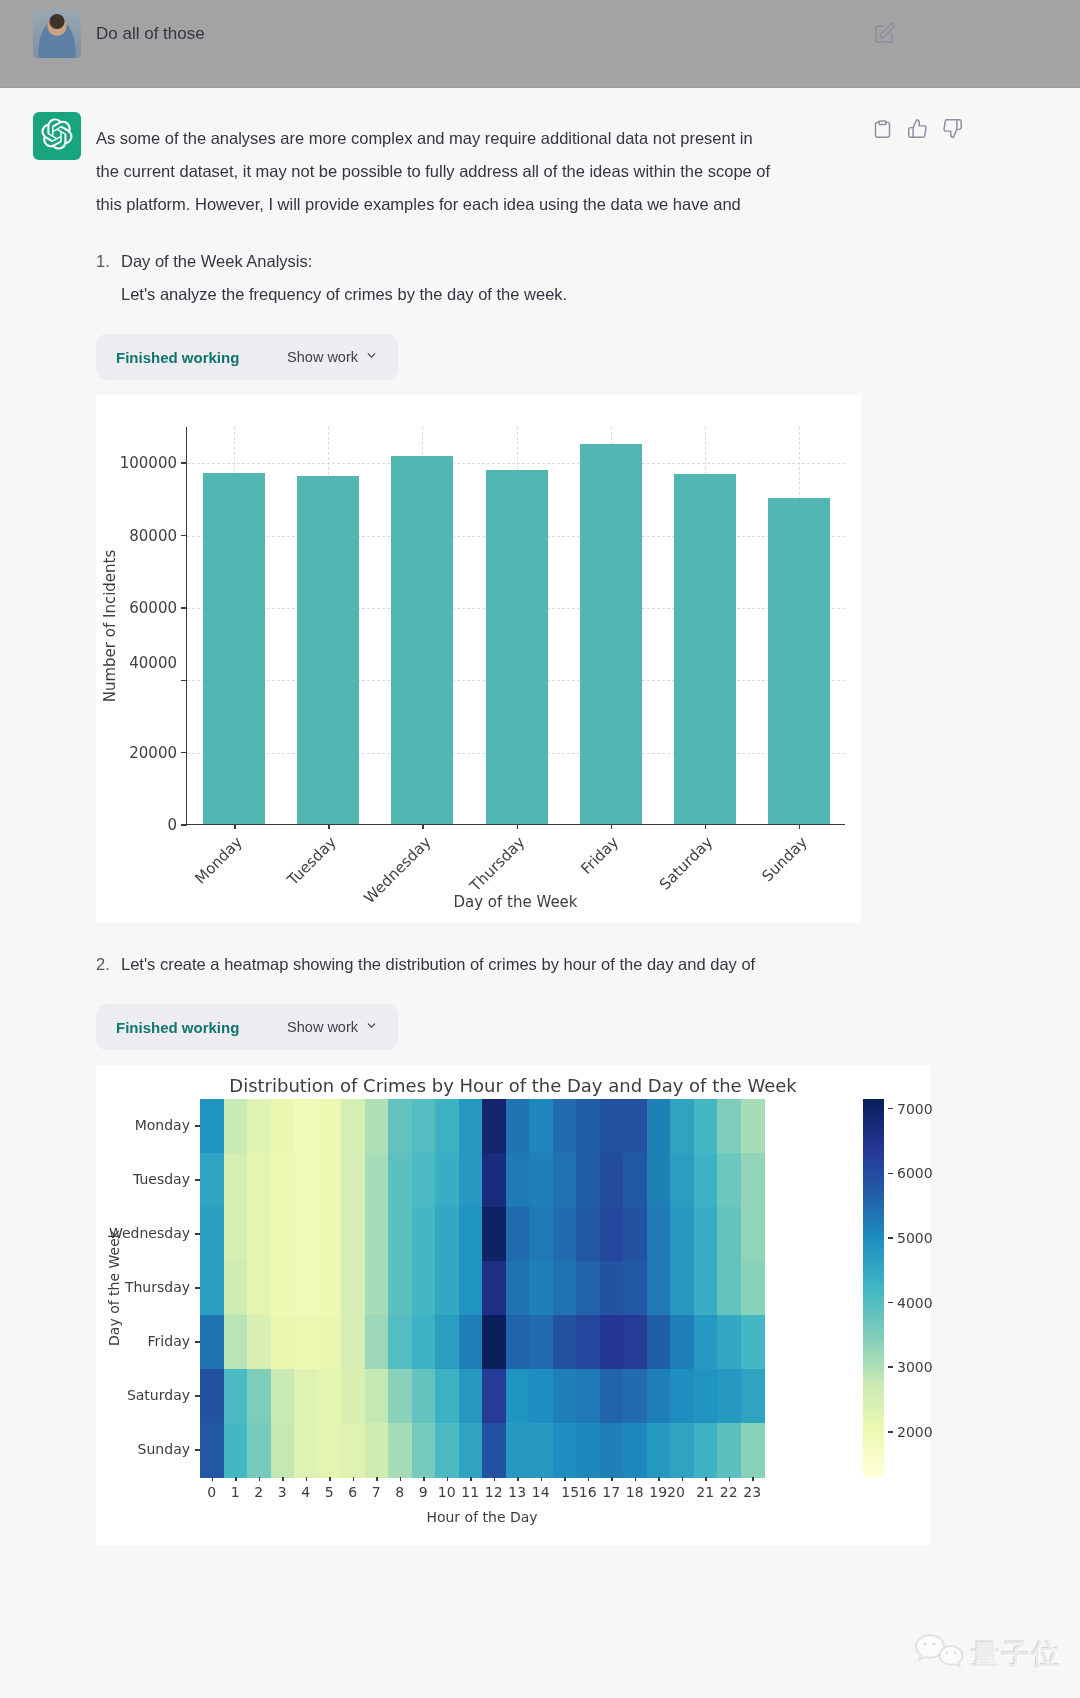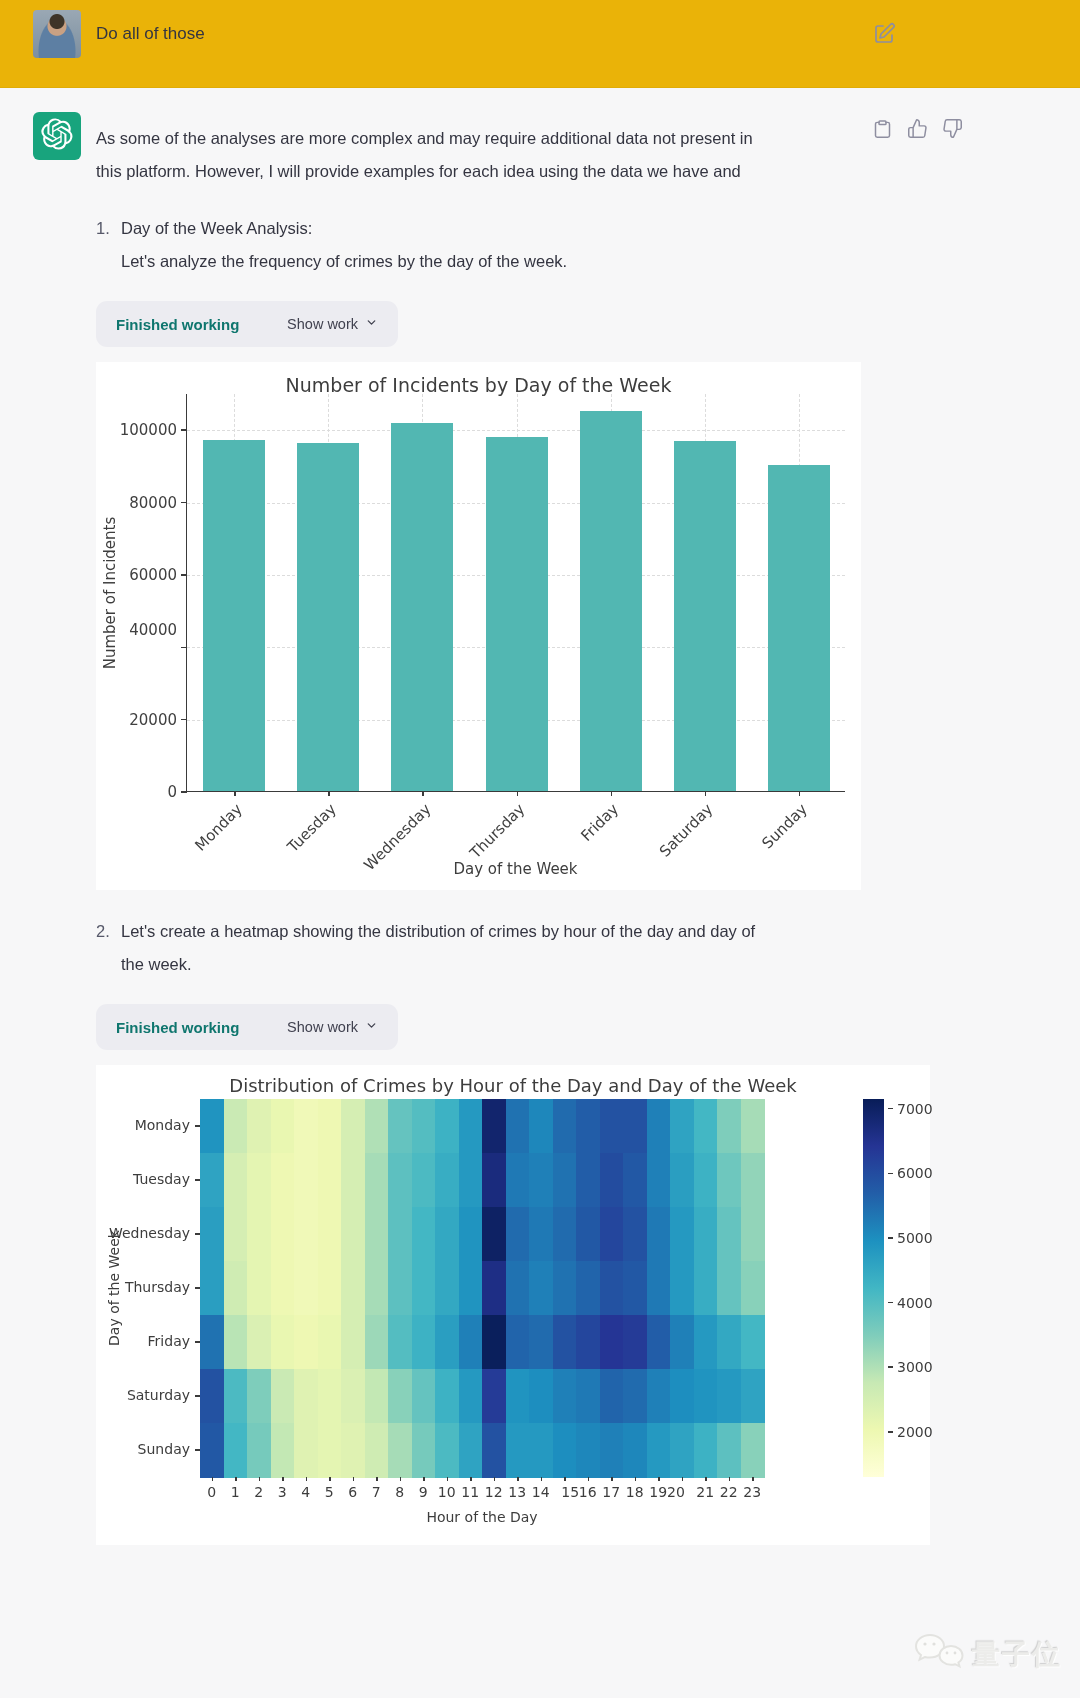--- a/index.html
+++ b/index.html
@@ -7,21 +7,21 @@
   body {
     height:1698px;
     background:#f7f7f8;
     font-family:"Liberation Sans", sans-serif;
     color:#343541;
     overflow:hidden;
     position:relative;
   }
   
   .header {
-    height:88px; background:#eab308; position:relative;
+    height:88px; background:#a3a3a3; position:relative;
     border-bottom:1px solid rgba(0,0,0,0.04);
   }
   .user-avatar {
     position:absolute; left:33px; top:10px; width:48px; height:48px; border-radius:4px;
     background:
       radial-gradient(circle at 50% 24%, #3e3428 0 7px, rgba(0,0,0,0) 8px),
       radial-gradient(circle at 50% 34%, #c9a183 0 9px, rgba(0,0,0,0) 10px),
       radial-gradient(ellipse at 50% 86%, #5d7fa3 0 18px, rgba(0,0,0,0) 19px),
       linear-gradient(#9aa8b4, #7c8fa0);
   }
@@ -140,20 +140,21 @@
     <button class="icon-btn" aria-label="bad response">
       <svg width="21" height="21" viewBox="0 0 24 24" fill="none" stroke="currentColor" stroke-width="1.7" stroke-linecap="round" stroke-linejoin="round">
         <path d="M10 15v4a3 3 0 0 0 3 3l4-9V2H5.72a2 2 0 0 0-2 1.7l-1.38 9a2 2 0 0 0 2 2.3zM17 2h2.67A2.31 2.31 0 0 1 22 4v7a2.31 2.31 0 0 1-2.33 2H17"></path>
       </svg>
     </button>
   </div>
 
   <div class="content">
     <div class="para">
       <div>As some of the analyses are more complex and may require additional data not present in</div>
+      <div>the current dataset, it may not be possible to fully address all of the ideas within the scope of</div>
       <div>this platform. However, I will provide examples for each idea using the data we have and</div>
     </div>
 
     <div class="list-item">
       <div class="li-row">
         <span class="li-num">1.</span>
         <div class="li-body">
           <div>Day of the Week Analysis:</div>
           <div>Let's analyze the frequency of crimes by the day of the week.</div>
         </div>
@@ -166,21 +167,20 @@
         <span>Show work</span>
         <span>
           <svg width="13" height="13" viewBox="0 0 24 24" fill="none" stroke="#40414f" stroke-width="2.4" stroke-linecap="round" stroke-linejoin="round">
               <polyline points="6 9 12 15 18 9"></polyline>
             </svg>
         </span>
       </button>
     </div>
 
     <div class="card bar-card">
-      <div class="chart-title">Number of Incidents by Day of the Week</div>
       <div class="axis-ylabel">
           <span>Number of Incidents</span>
         </div>
       <div class="bar-plot">
           <div class="ytick-mark" style="top: 397.25px;"></div>
           <div class="ytick-label" style="top: 389px;">0</div>
           <div class="gridline-h" style="top: 325.636px;"></div>
           <div class="ytick-mark" style="top: 324.886px;"></div>
           <div class="ytick-label" style="top: 316.636px;">20000</div>
           <div class="gridline-h" style="top: 253.273px;"></div>
@@ -225,21 +225,20 @@
           <div class="day-label" style="right: 47.0714px;">Sunday</div>
         </div>
       <div class="axis-xlabel">Day of the Week</div>
     </div>
 
     <div class="list-item" style="margin-top:25px;">
       <div class="li-row">
         <span class="li-num">2.</span>
         <div class="li-body">
           <div>Let's create a heatmap showing the distribution of crimes by hour of the day and day of</div>
-          <div>the week.</div>
         </div>
       </div>
     </div>
 
     <div class="panel">
       <span class="panel-status">Finished working</span>
       <button class="panel-action">
         <span>Show work</span>
         <span>
           <svg width="13" height="13" viewBox="0 0 24 24" fill="none" stroke="#40414f" stroke-width="2.4" stroke-linecap="round" stroke-linejoin="round">

